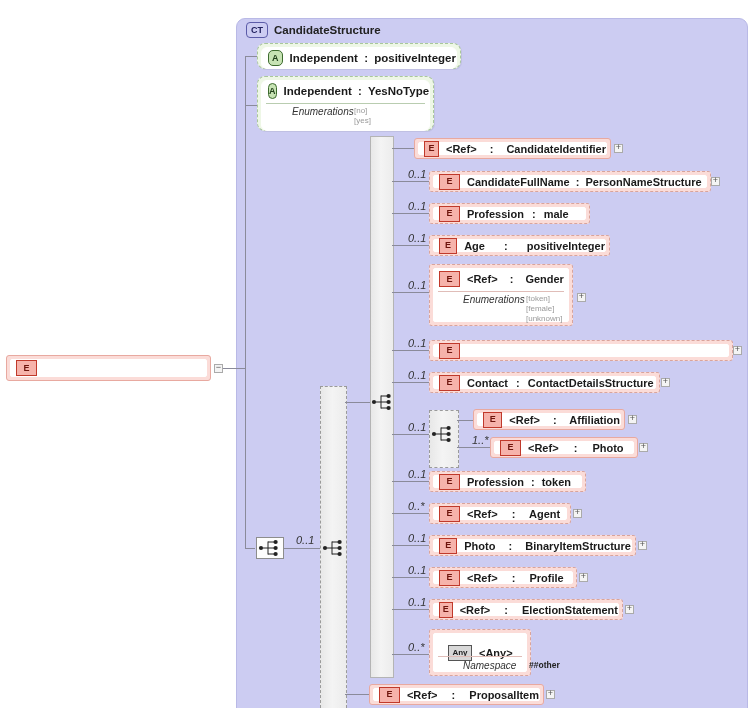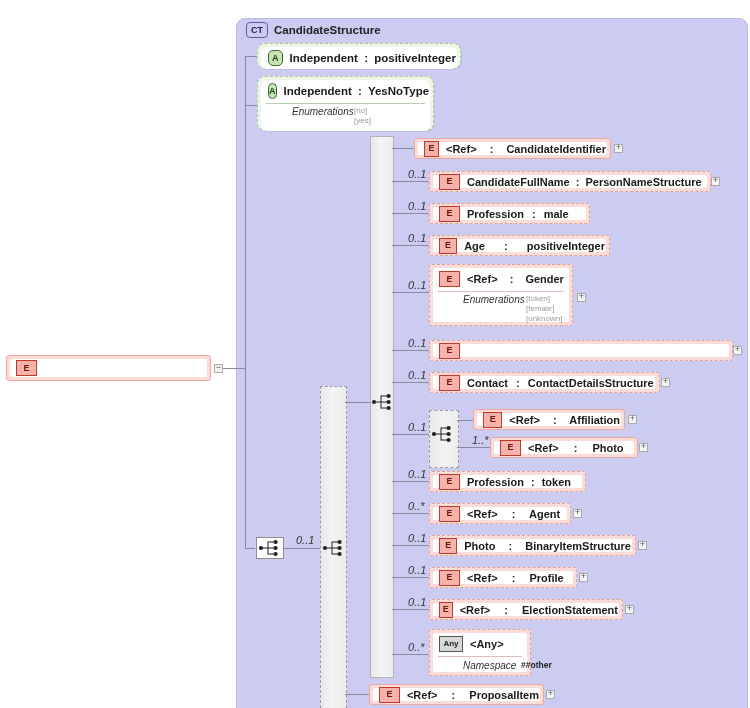--- a/index.html
+++ b/index.html
@@ -507,29 +507,29 @@
         <span>ElectionStatement</span>
       </span>
     </div>
   </div>
   <div class="abs expander" style="left:625px;top:589px;">
       <i>+</i>
     </div>
 
   <div class="card" style="left:408px;top:625px;">0..*</div>
   <div class="abs el-box dashed" style="left:429px;top:613px;width:102px;height:47px;">
-    <div class="el-inner" style="bottom:3px;display:block;padding:0;">
+    <div class="el-inner" style="bottom:3px;display:block;padding:9px;">
       <div class="attr-row" style="padding-left:5px;height:20px;">
         <span class="badge badge-any">Any</span>
         <span class="nm">&lt;Any&gt;</span>
       </div>
       <div class="el-sep" style="left:4px;right:4px;top:22px;"></div>
       <div class="enum-wrap" style="left:5px;top:26px;">
         <span class="enum-title" style="width:58px">Namespace</span>
-        <span style="font-size:8.5px;font-weight:bold;color:#222;">##other</span>
+        <span style="font-size:8.5px;font-weight:bold;color:#222;margin-left:8px;">##other</span>
       </div>
     </div>
   </div>
 
   <div class="abs el-box" style="left:369px;top:668px;width:175px;height:21px;">
     <div class="el-inner">
       <span class="badge badge-e">E</span>
       <span class="nm">
         <span>&lt;Ref&gt;</span>
         <span class="sp" style="padding:0 11px">:</span>

